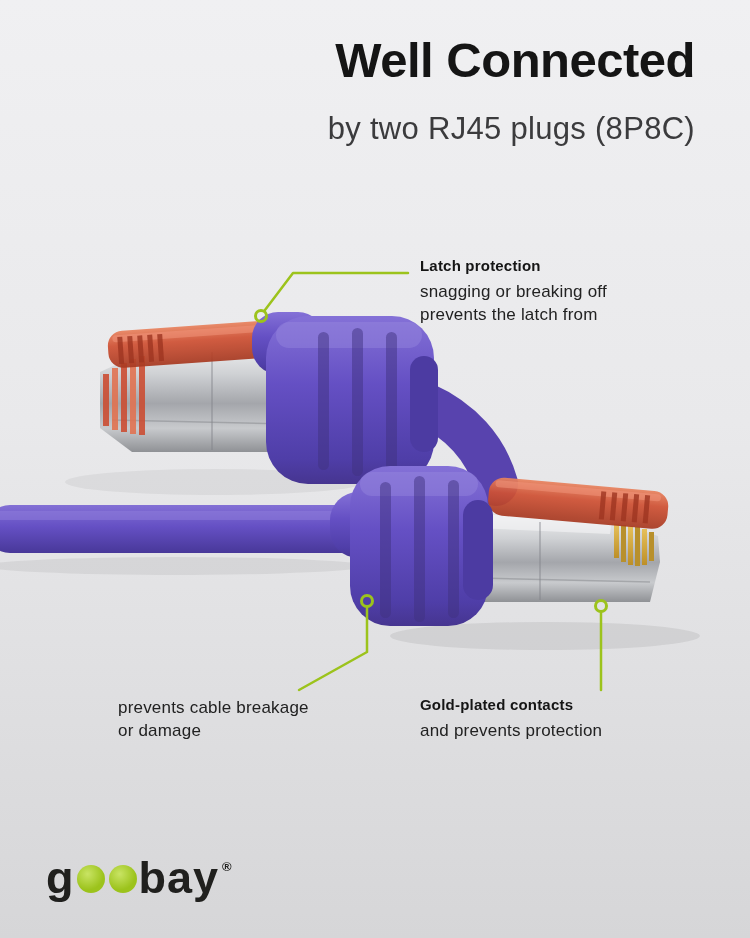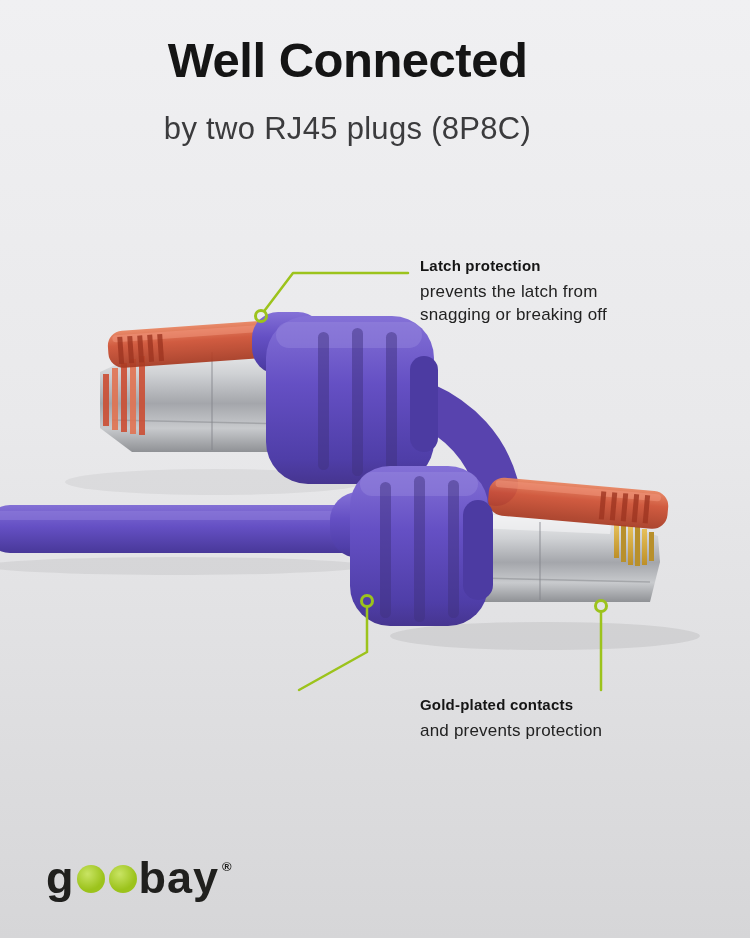--- a/index.html
+++ b/index.html
@@ -4,21 +4,21 @@
 <style>
   *{margin:0;padding:0;box-sizing:border-box}
   html,body{width:750px;height:938px}
   body{
     position:relative;overflow:hidden;
     background:linear-gradient(180deg,var(--bg-top,#f0f0f2) 0%,#e9e9eb 45%,var(--bg-bottom,#d6d6d8) 100%);
     font-family:"Liberation Sans",sans-serif;
   }
   .stage{position:absolute;inset:0}
   .art{position:absolute;left:0;top:0;width:750px;height:938px}
-  .header{position:absolute;top:34px;left:0;width:695px;text-align:center}
+  .header{position:absolute;top:34px;left:0;width:695px;text-align:right}
   .title{font-size:49px;font-weight:700;color:var(--title,#151515);letter-spacing:-.5px;line-height:1.1}
   .subtitle{margin-top:23px;font-size:31px;font-weight:400;color:#3b3b3d;letter-spacing:.3px}
   .callout{position:absolute}
   .callout-title{font-size:15px;font-weight:700;color:var(--title,#161616);margin-bottom:6px;letter-spacing:.2px}
   .callout-desc{font-size:17px;color:var(--text,#222);line-height:1.36;letter-spacing:.2px}
   .callout-latch{left:420px;top:257px}
   .callout-bend{left:118px;top:696px}
   .callout-gold{left:420px;top:696px}
   .logo{position:absolute;left:46px;top:852px;display:flex;align-items:baseline;color:#20201e}
   .logo-letter{font-size:45px;font-weight:700;letter-spacing:1px}
@@ -160,26 +160,30 @@
   </svg>
 
   <header class="header">
     <h1 class="title">Well Connected</h1>
     <div class="subtitle">by two RJ45 plugs (8P8C)</div>
   </header>
 
   <div class="callout callout-latch">
     <div class="callout-title">Latch protection</div>
     <div class="callout-desc">
+      <div>snagging or breaking off</div>
       <div>prevents the latch from</div>
-      <div>snagging or breaking off</div>
     </div>
   </div>
 
   <div class="callout callout-bend">
+    <div class="callout-desc">
+      <div>prevents cable breakage</div>
+      <div>or damage</div>
+    </div>
   </div>
 
   <div class="callout callout-gold">
     <div class="callout-title">Gold-plated contacts</div>
     <div class="callout-desc">
       <div>and prevents protection</div>
     </div>
   </div>
 
   <div class="logo">

